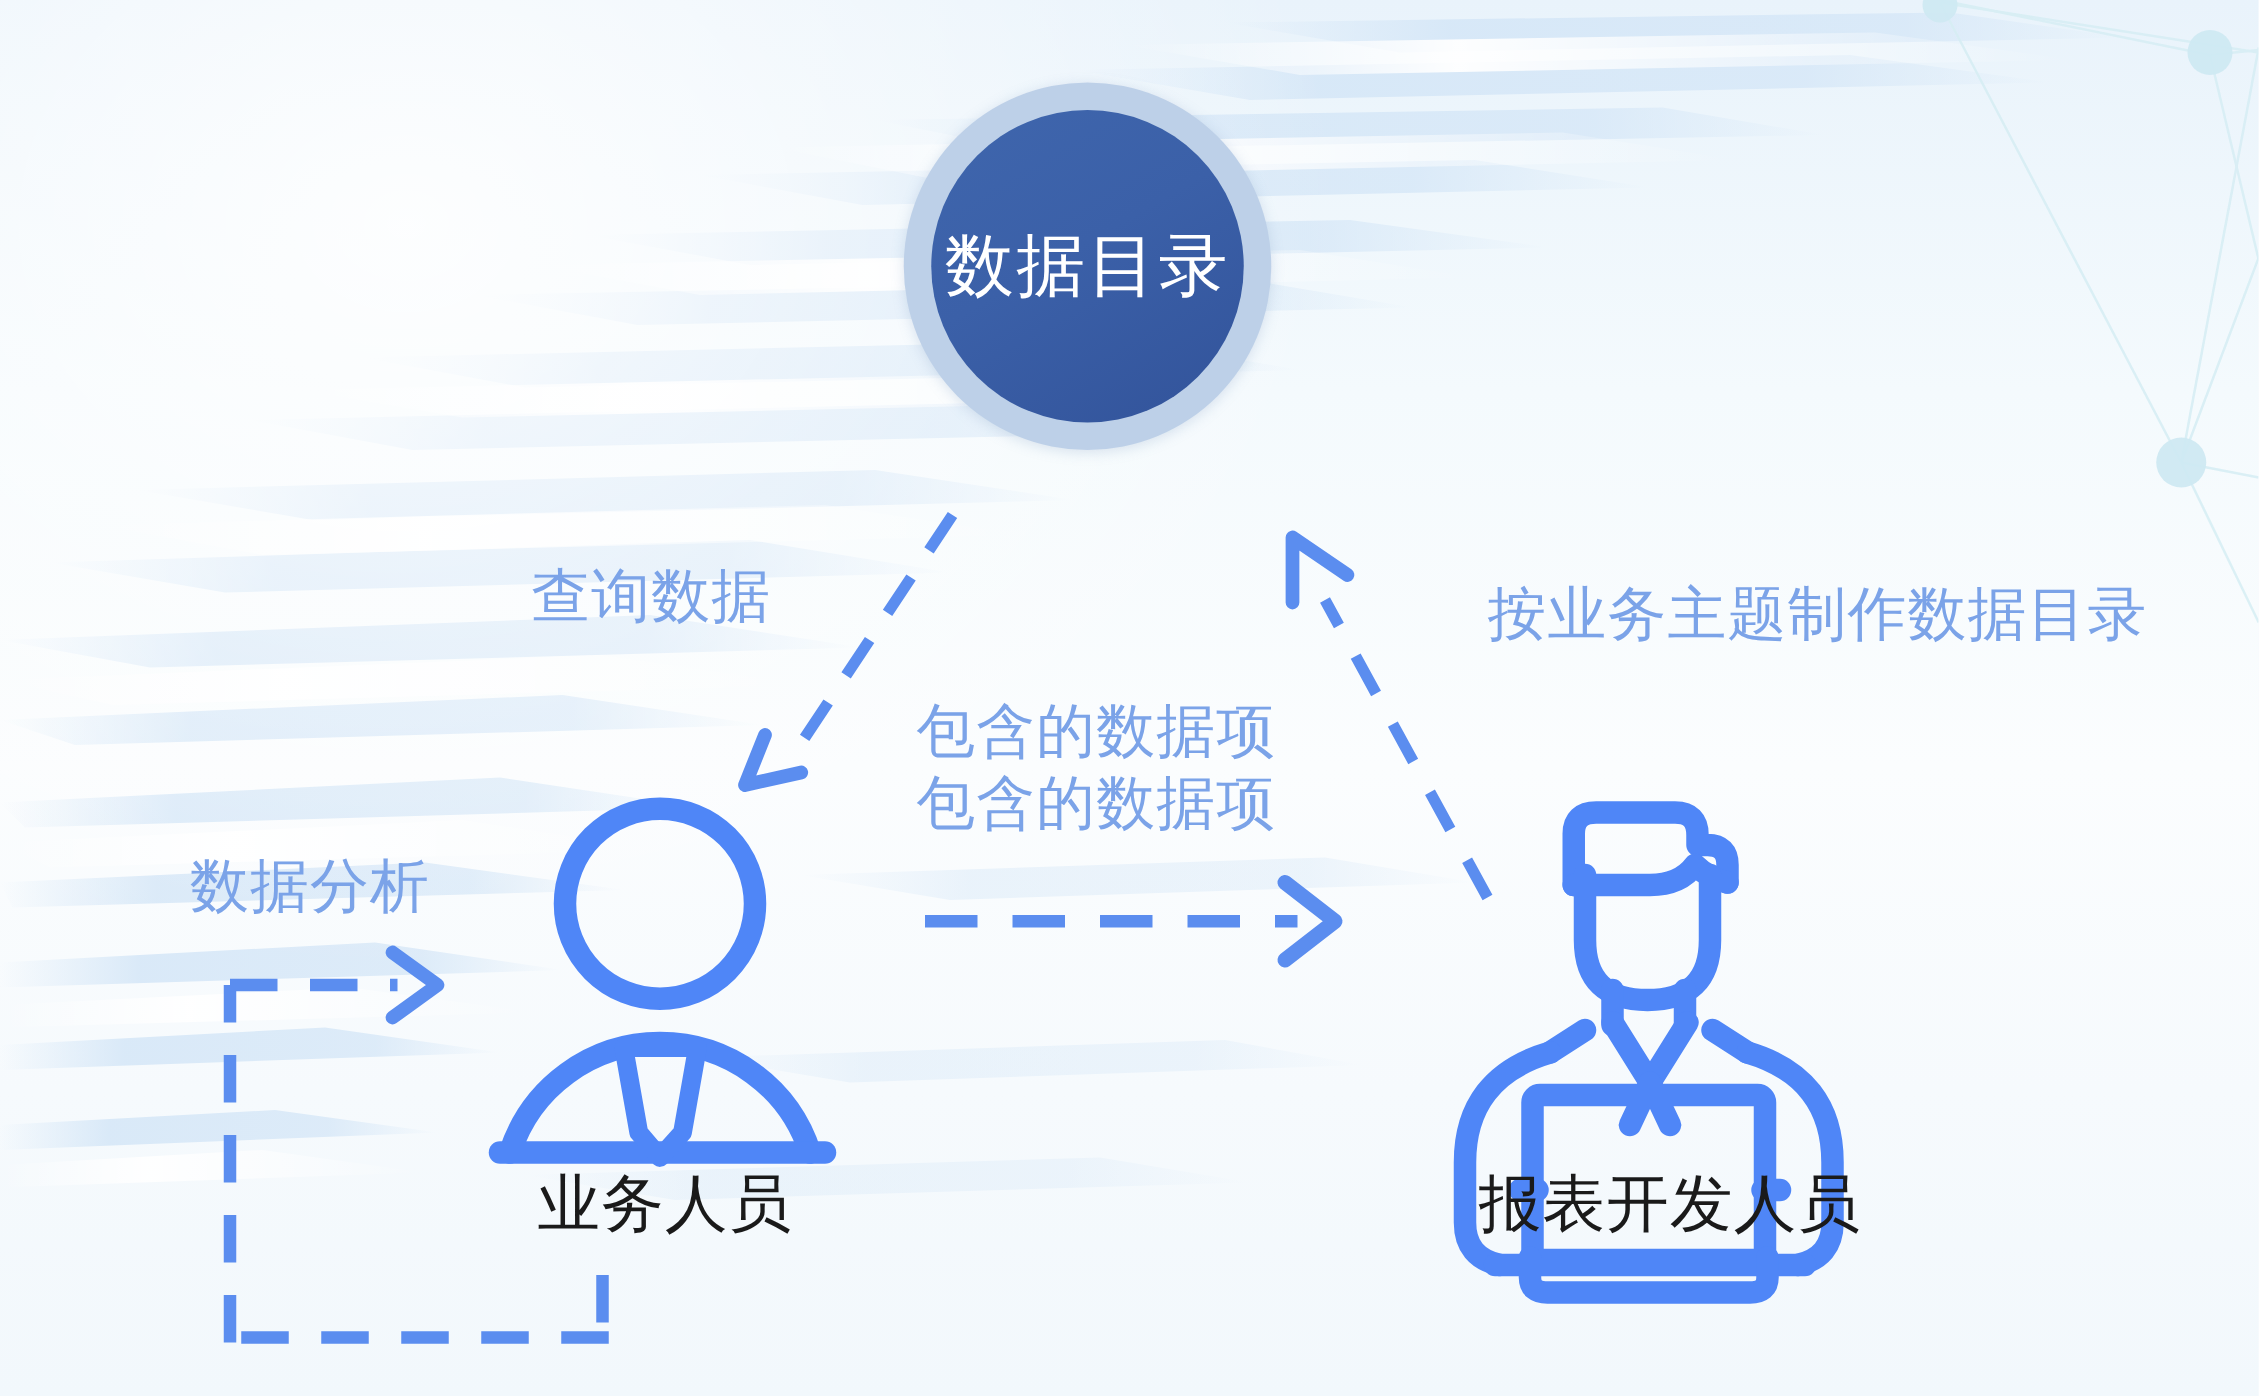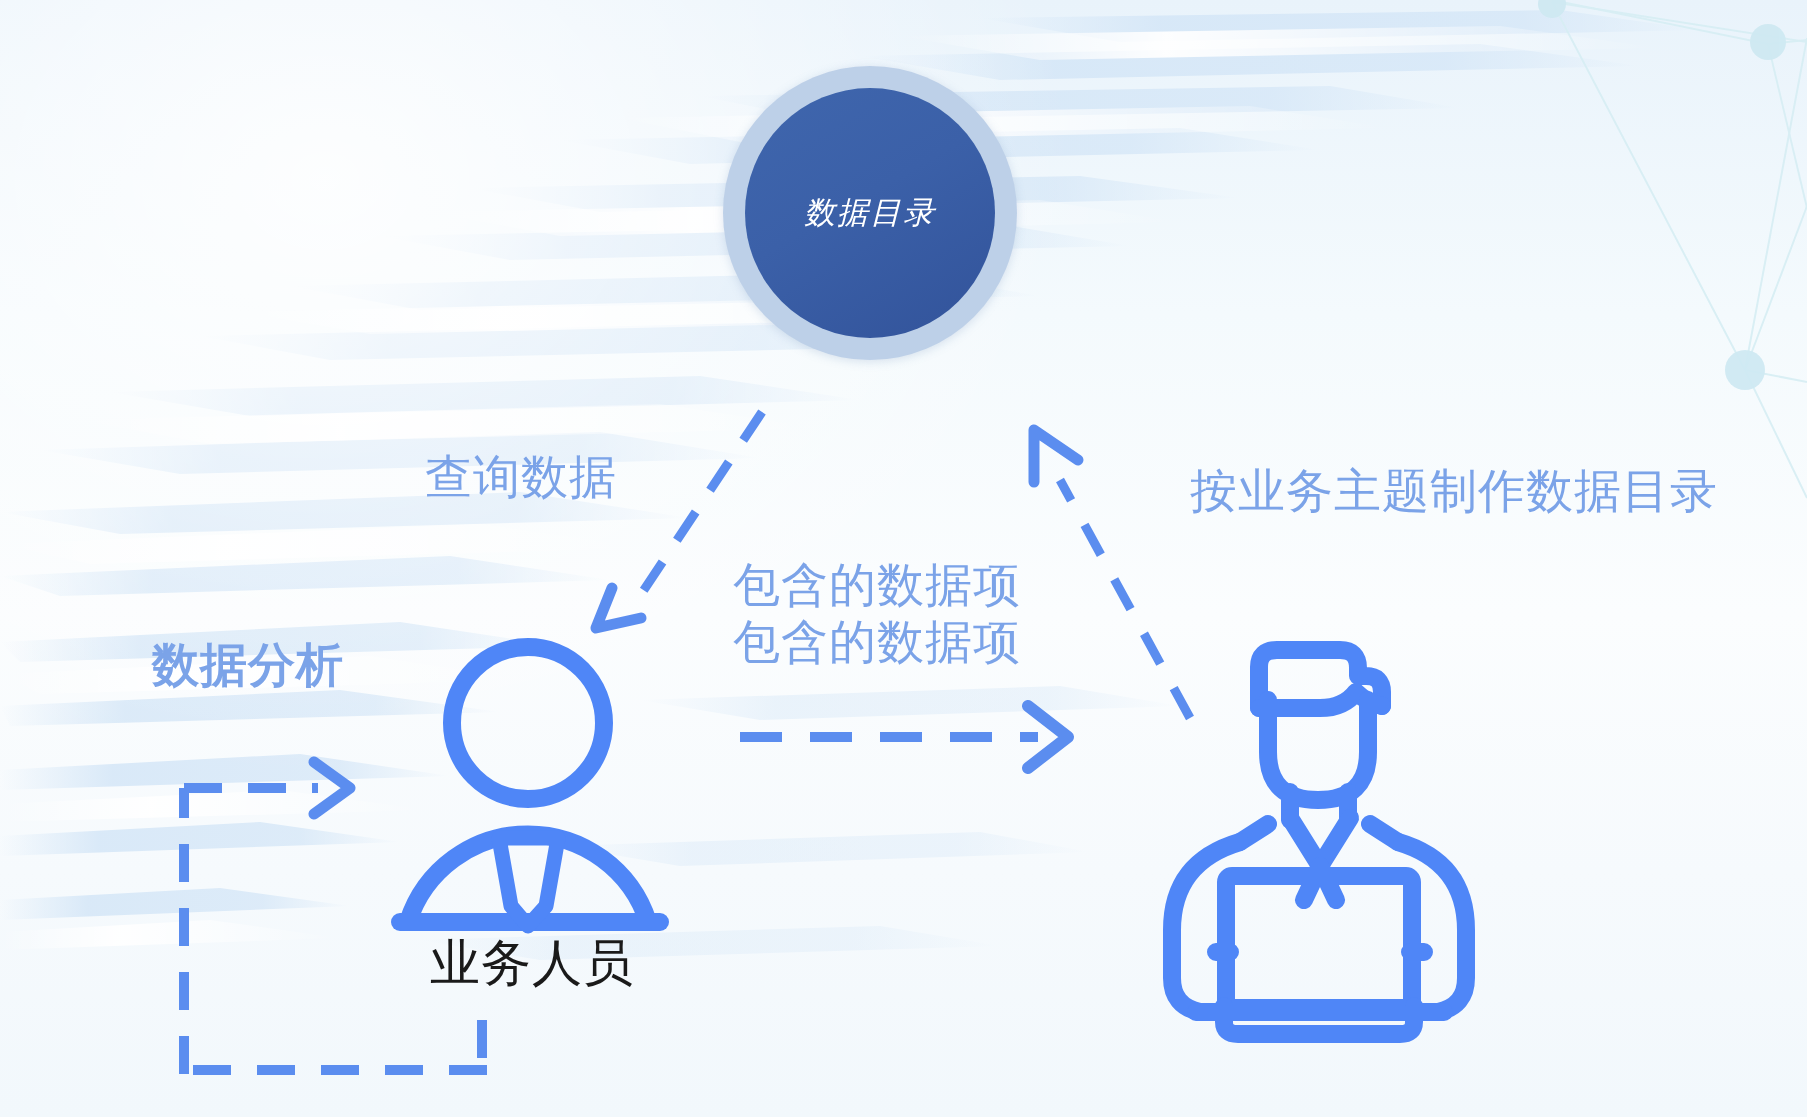--- a/index.html
+++ b/index.html
@@ -55,40 +55,39 @@
   }
   .hub-core {
     left: 745px;
     top: 88px;
     width: 250px;
     height: 250px;
     background: linear-gradient(150deg, #3f66ad 0%, #3b60a8 45%, #32539a 100%);
   }
   .hub-label {
     color: #ffffff;
-    font-size: 31px;
+    font-size: 55px;
     letter-spacing: 2px;
     white-space: nowrap;
     user-select: none;
-    font-style: italic;
   }
 
   
   .edge-label {
     position: absolute;
     color: #7ba3e8;
     font-size: 47px;
     letter-spacing: 1px;
     white-space: nowrap;
     line-height: 1.22;
   }
   .lbl-query  { left: 425px; top: 448px; }
   .lbl-build  { left: 1190px; top: 462px; }
   .lbl-collect{ left: 733px; top: 556px; text-align: left; }
-  .lbl-analy  { left: 152px; top: 636px; font-weight: bold; }
+  .lbl-analy  { left: 152px; top: 680px; }
 
   
   .person-label {
     position: absolute;
     color: #1a1a1a;
     font-size: 50px;
     letter-spacing: 1px;
     white-space: nowrap;
   }
   .lbl-biz { left: 430px; top: 930px; }
@@ -248,14 +247,15 @@
       <path d="M1398,842 Q1466,862 1466,930 L1466,978 Q1466,1006 1438,1012"></path>
       <path d="M1196,1012 L1444,1012"></path>
 
       <rect x="1226" y="876" width="186" height="132" rx="6"></rect>
       <path d="M1216,952 L1230,952 M1410,952 L1424,952"></path>
       <path d="M1224,1006 L1224,1022 Q1224,1034 1238,1034 L1400,1034 Q1414,1034 1414,1022 L1414,1006"></path>
     </g>
   </svg>
 
   <div class="person-label lbl-biz">业务人员</div>
+  <div class="person-label lbl-dev">报表开发人员</div>
 
 </div>
 
 </body></html>

